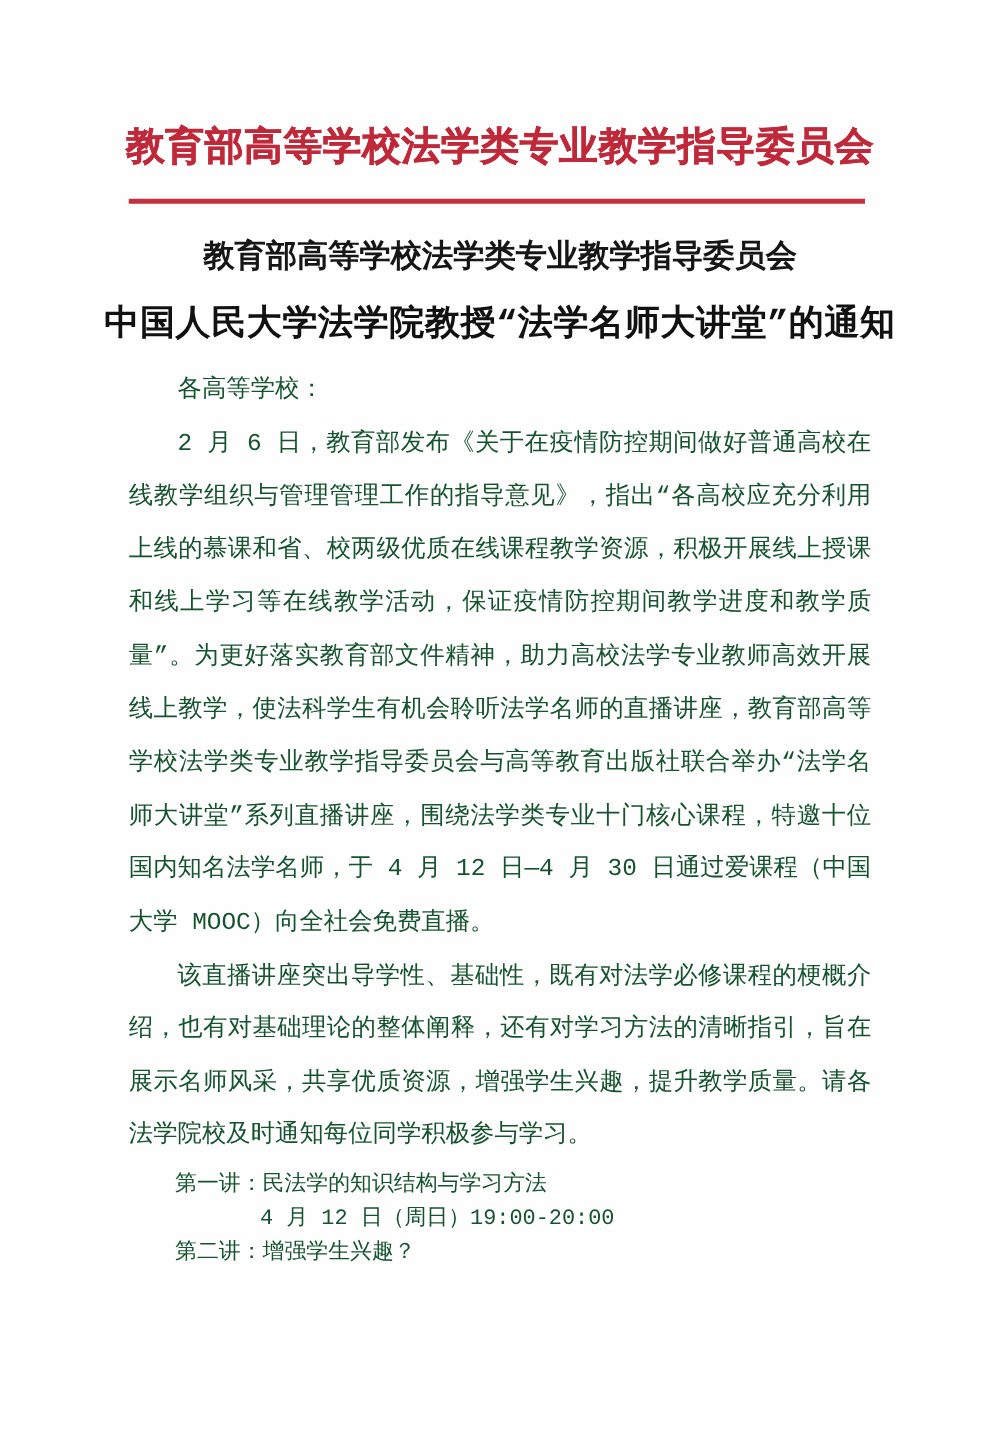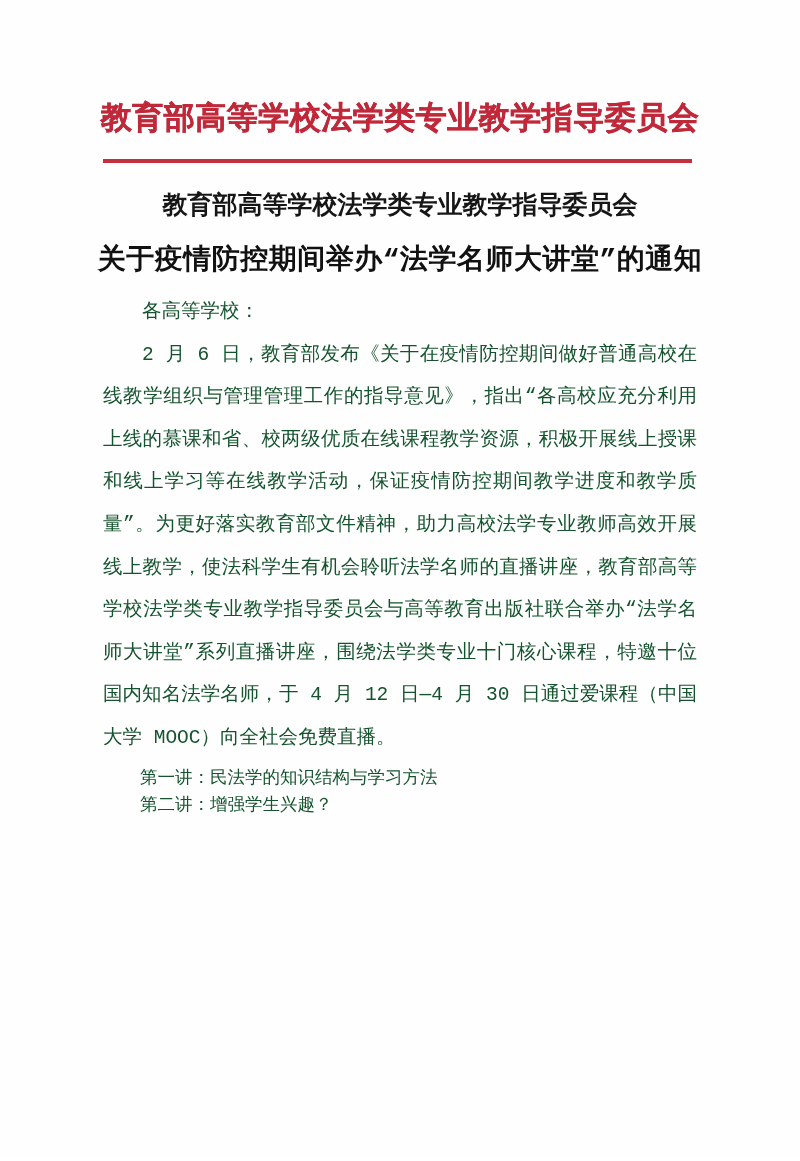--- a/index.html
+++ b/index.html
@@ -90,29 +90,33 @@
 <body>
 
 <div class="page">
 
   <div class="letterhead">教育部高等学校法学类专业教学指导委员会</div>
 
   <div class="red-rule"></div>
 
   <div class="org-subtitle">教育部高等学校法学类专业教学指导委员会</div>
 
-  <div class="notice-title">关于疫情防控期间举办“法学名师大讲堂”的通知</div>
+  <div class="notice-title">中国人民大学法学院教授“法学名师大讲堂”的通知</div>
 
   <div class="body-text">
     <div class="salutation">各高等学校：</div>
     <p>2 月 6 日，教育部发布《关于在疫情防控期间做好普通高校在线教学组织与管理管理工作的指导意见》，指出“各高校应充分利用上线的慕课和省、校两级优质在线课程教学资源，积极开展线上授课和线上学习等在线教学活动，保证疫情防控期间教学进度和教学质量”。为更好落实教育部文件精神，助力高校法学专业教师高效开展线上教学，使法科学生有机会聆听法学名师的直播讲座，教育部高等学校法学类专业教学指导委员会与高等教育出版社联合举办“法学名师大讲堂”系列直播讲座，围绕法学类专业十门核心课程，特邀十位国内知名法学名师，于 4 月 12 日—4 月 30 日通过爱课程（中国大学 MOOC）向全社会免费直播。</p>
+    <p>该直播讲座突出导学性、基础性，既有对法学必修课程的梗概介绍，也有对基础理论的整体阐释，还有对学习方法的清晰指引，旨在展示名师风采，共享优质资源，增强学生兴趣，提升教学质量。请各法学院校及时通知每位同学积极参与学习。</p>
   </div>
 
   <div class="schedule">
     <div class="row">
       <span class="lbl">第一讲：</span><span>民法学的知识结构与学习方法</span>
+    </div>
+    <div class="row detail">
+      <span>4 月 12 日（周日）19:00-20:00</span>
     </div>
     <div class="row">
       <span class="lbl">第二讲：</span><span>增强学生兴趣？</span>
     </div>
   </div>
 
 </div>
 
 </body></html>

